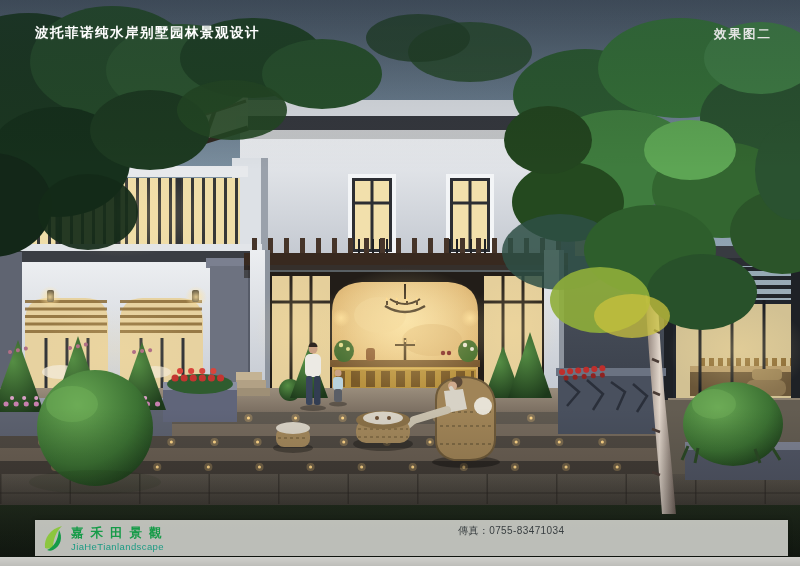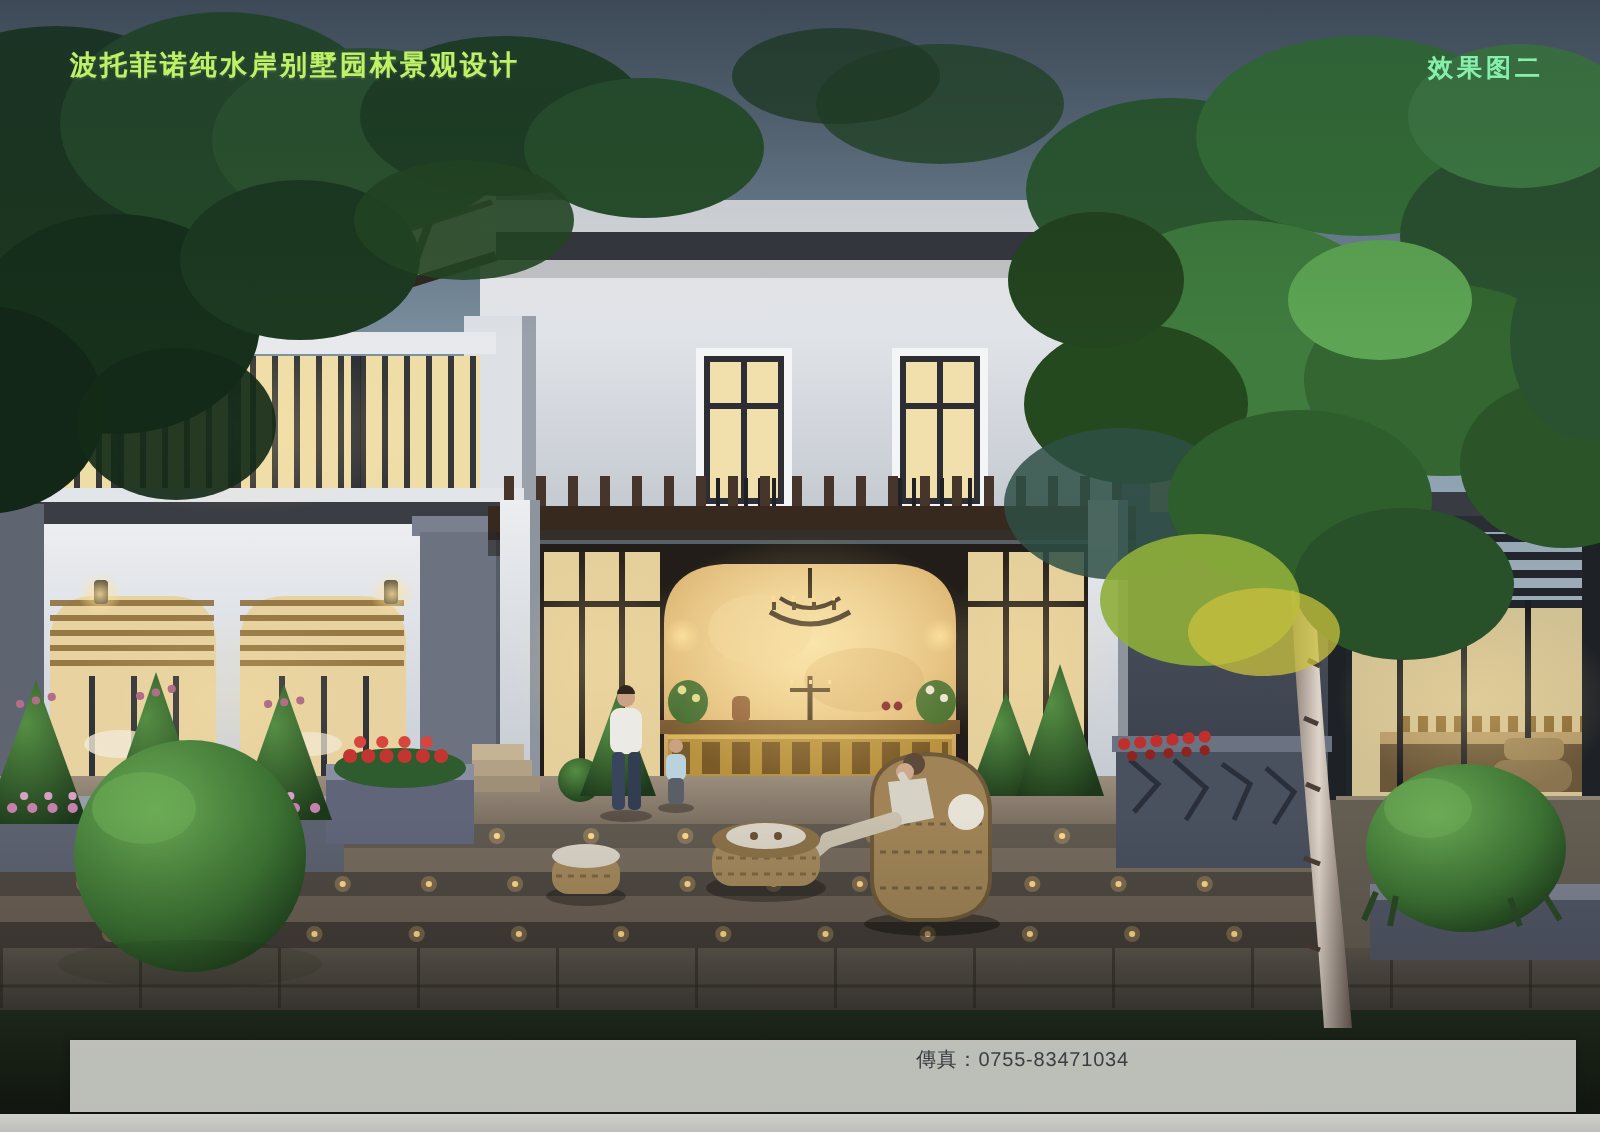--- a/index.html
+++ b/index.html
@@ -1,22 +1,22 @@
 <!DOCTYPE html>
 <html><head>
 <meta charset="utf-8">
 <style>
   html,body{margin:0;padding:0;background:#222;}
   .board{position:relative;width:800px;height:566px;overflow:hidden;
          font-family:"Liberation Sans","DejaVu Sans",sans-serif;background:#5a6a78;}
   .scene{position:absolute;left:0;top:0;width:800px;height:566px;display:block;}
   .titles{position:absolute;left:35px;top:24px;}
-  .t-cn{font-size:13.5px;font-weight:bold;letter-spacing:1.5px;color:#bef264;text-shadow:0 1px 1px rgba(255,255,255,.12);}
+  .t-cn{font-size:13.5px;font-weight:bold;letter-spacing:1.5px;color:#ffffff;text-shadow:0 1px 1px rgba(255,255,255,.12);}
   .t-en{margin-top:3px;font-size:7.5px;letter-spacing:1px;color:#3e4b46;opacity:.85;}
-  .view-label{position:absolute;right:28px;top:26px;font-size:12.5px;font-weight:bold;letter-spacing:2px;color:#86efac;}
+  .view-label{position:absolute;right:28px;top:26px;font-size:12.5px;font-weight:bold;letter-spacing:2px;color:#e5e5e5;}
   .footer-bar{position:absolute;left:35px;top:520px;width:753px;height:36px;
               background:rgba(212,213,207,.88);box-shadow:0 0 4px rgba(0,0,0,.25);}
   .logo{position:absolute;left:6px;top:3px;width:150px;height:32px;}
   .logo svg{position:absolute;left:0;top:0;}
   .logo-cn{position:absolute;left:30px;top:2px;font-size:12.5px;font-weight:bold;letter-spacing:7px;color:#169b48;white-space:nowrap;}
   .logo-en{position:absolute;left:30px;top:18px;font-size:9.5px;letter-spacing:.4px;color:#1d9b84;white-space:nowrap;}
   .fcol{position:absolute;top:3px;font-size:10px;color:#393f41;line-height:16px;white-space:nowrap;}
   .fcol .l1{font-weight:bold;color:#2f3537;}
   .col-company{left:148px;}
   .col-fax{left:423px;letter-spacing:.4px;}
@@ -433,18 +433,26 @@
 
     <rect x="0" y="0" width="800" height="566" fill="url(#gGrade)"></rect>
   </svg>
 
   <div class="titles">
     <div class="t-cn">波托菲诺纯水岸别墅园林景观设计</div>
   </div>
   <div class="view-label">效果图二</div>
 
   <div class="footer-bar">
+    <div class="logo">
+      <svg width="24" height="30" viewBox="0 0 24 28" aria-hidden="true">
+        <path d="M4 24 C3 14 9 5 21 2 C15 8 13 14 12 22 C10 25 7 25 4 24 Z" fill="#8cc63f"></path>
+        <path d="M6 26 C13 23 17 16 18 6 C22 13 20 22 12 26 C10 27 8 27 6 26 Z" fill="#169b48"></path>
+      </svg>
+      <div class="logo-cn">嘉禾田景觀</div>
+      <div class="logo-en">JiaHeTianlandscape</div>
+    </div>
     <div class="fcol col-fax">
       <div class="l2">傳真：0755-83471034</div>
     </div>
   </div>
   <div class="bottom-strip"></div>
 </div>
 
 </body></html>

